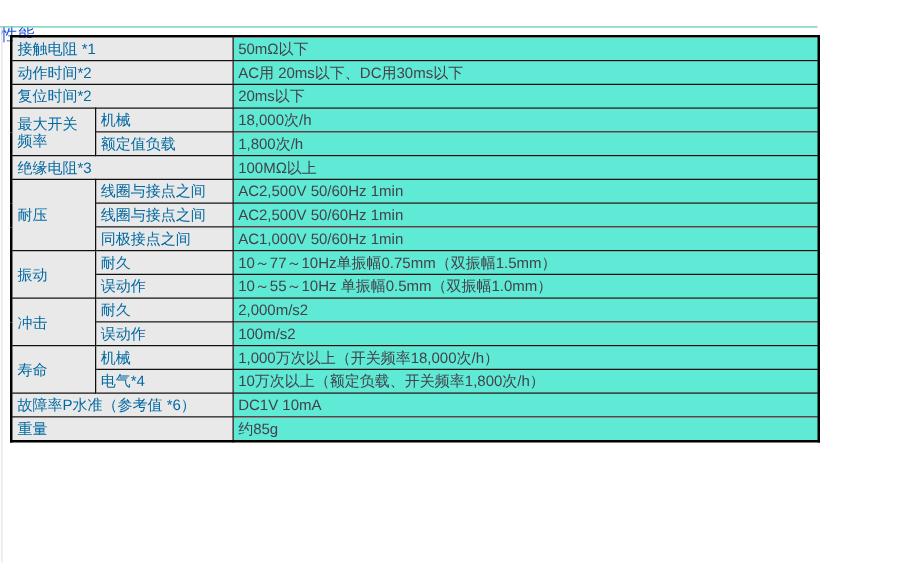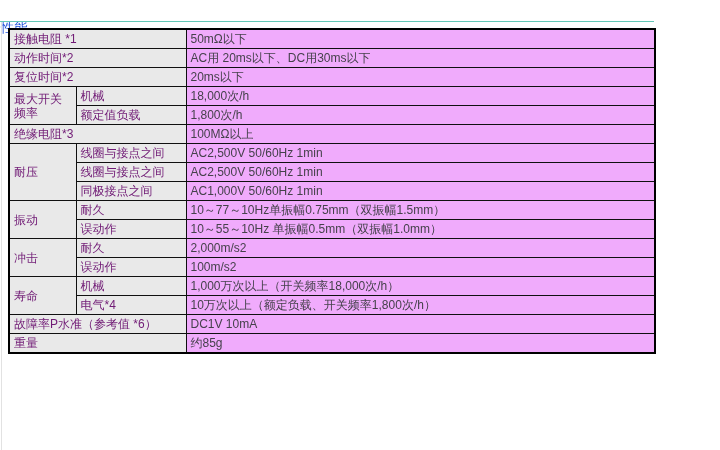--- a/index.html
+++ b/index.html
@@ -56,24 +56,24 @@
     border: 1px solid #101010;
     height: 18px;
     padding: 0 3px 0 4px;
     line-height: 14px;
     vertical-align: middle;
     overflow: hidden;
     white-space: normal;
   }
   td.label-cell {
     background: #e9e9e9;
-    color: #701a75;
+    color: #0369a1;
   }
   td.value-cell {
-    background: #f0abfc;
+    background: #5eead4;
     color: #45414b;
   }
 </style>
 </head>
 <body>
 
 <div class="page">
   <div class="page-title">性能</div>
   <div class="accent-line"></div>
   <div class="left-rule"></div>

